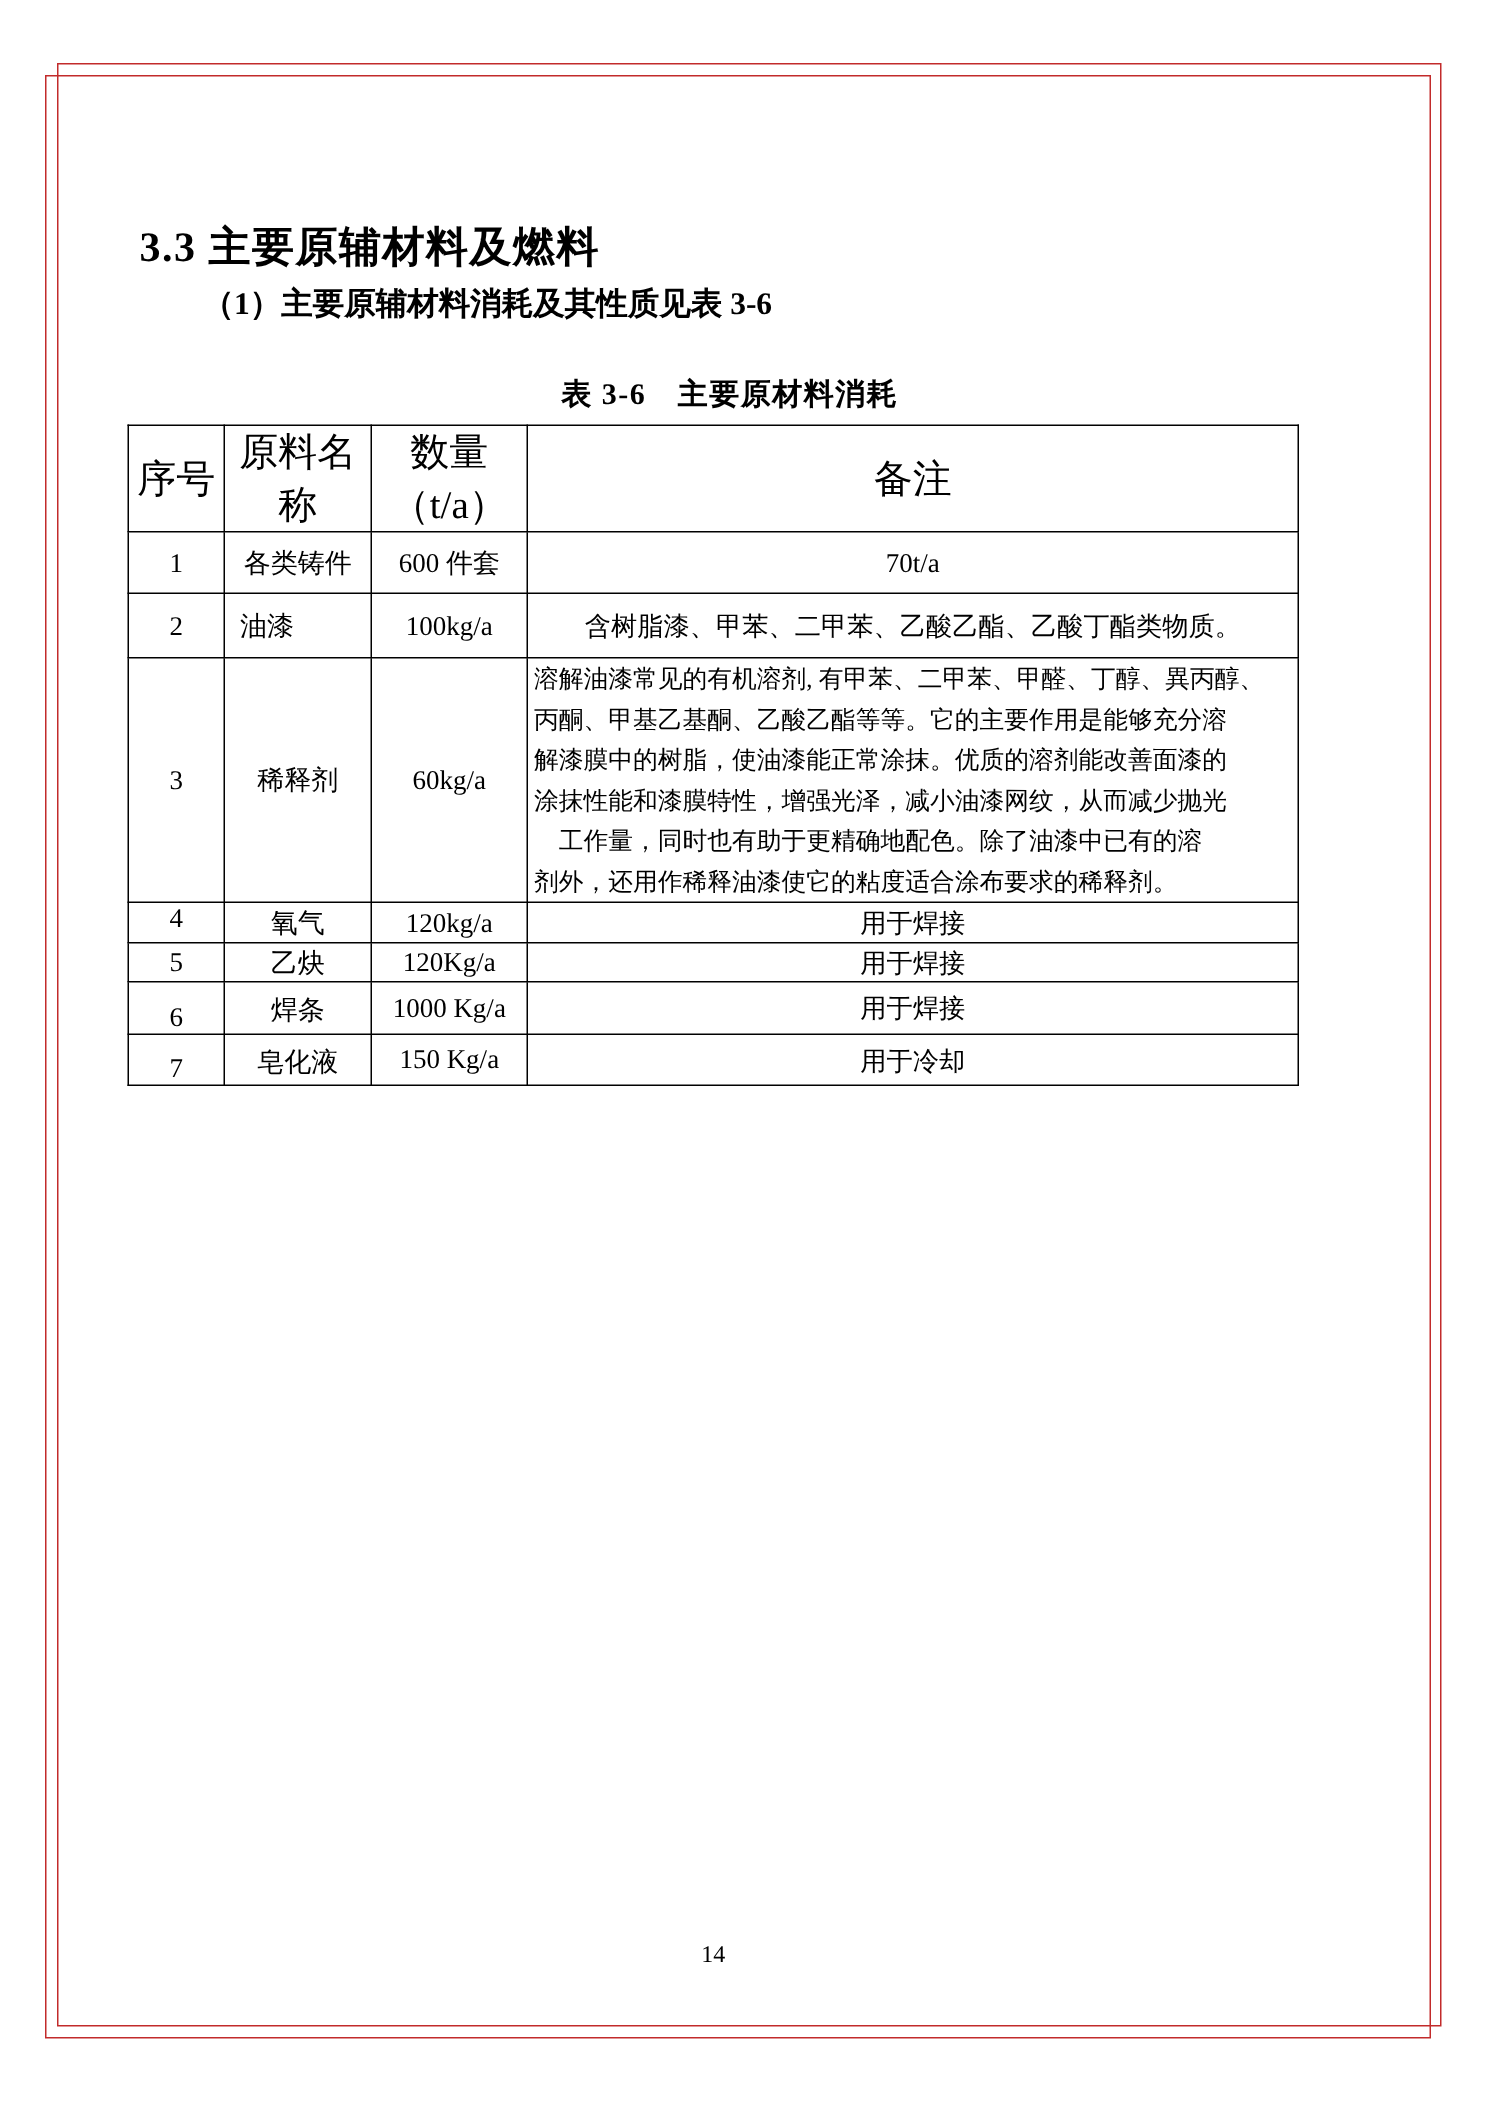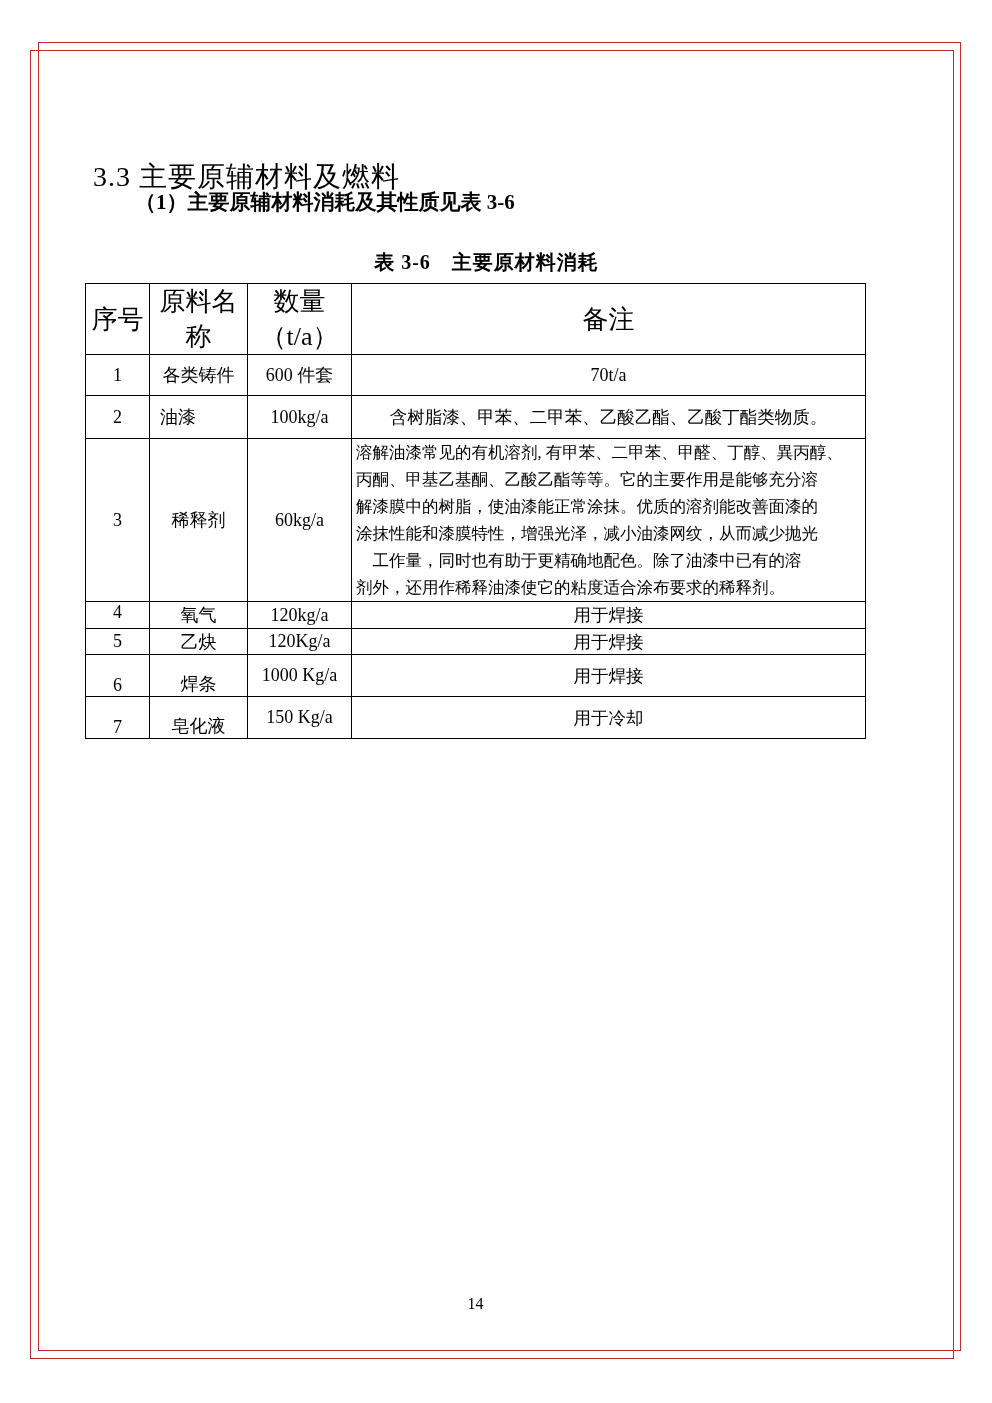--- a/index.html
+++ b/index.html
@@ -7,22 +7,22 @@
     width:992px; height:1403px; position:relative; background:#ffffff;
     font-family:"Liberation Serif","DejaVu Serif",serif; color:#000;
     overflow:hidden;
   }
   
   .frame { position:absolute; border:1.5px solid #c22b2b; pointer-events:none; }
   .frame-a { left:38px; top:42px; width:921px; height:1307px; }
   .frame-b { left:30px; top:50px; width:922px; height:1307px; }
 
   .heading {
-    position:absolute; left:93px; top:158px;
-    font-size:28px; font-weight:normal; letter-spacing:1px; white-space:nowrap;
+    position:absolute; left:93px; top:146px;
+    font-size:28px; font-weight:bold; letter-spacing:1px; white-space:nowrap;
   }
   .subheading {
     position:absolute; left:135px; top:188px;
     font-size:21px; font-weight:bold; white-space:nowrap;
   }
   .table-title {
     position:absolute; left:96px; top:249px; width:781px;
     text-align:center; font-size:20px; font-weight:bold; letter-spacing:1px;
     white-space:pre; 
   }
@@ -46,21 +46,21 @@
   tr.r7  { height:34px; }
 
   td.remark-small { font-size:17.5px; }
   td.name-left { text-align:left; padding-left:10px; }
   td.remark-long {
     text-align:left; white-space:pre-line;
     font-size:16.5px; line-height:27px; padding:0 4px;margin-top:37px;
   }
   td.v-top { vertical-align:top; }
   td.v-bottom { vertical-align:bottom; }
-  td.name-top { vertical-align:top; padding-top:17px; }
+  td.name-top { vertical-align:top; padding-top:6px; }
 
   .page-number {
     position:absolute; left:85px; top:1295px; width:781px; text-align:center;
     font-size:16px;
   }
 </style>
 </head>
 <body>
 
 <div class="frame frame-a"></div>

